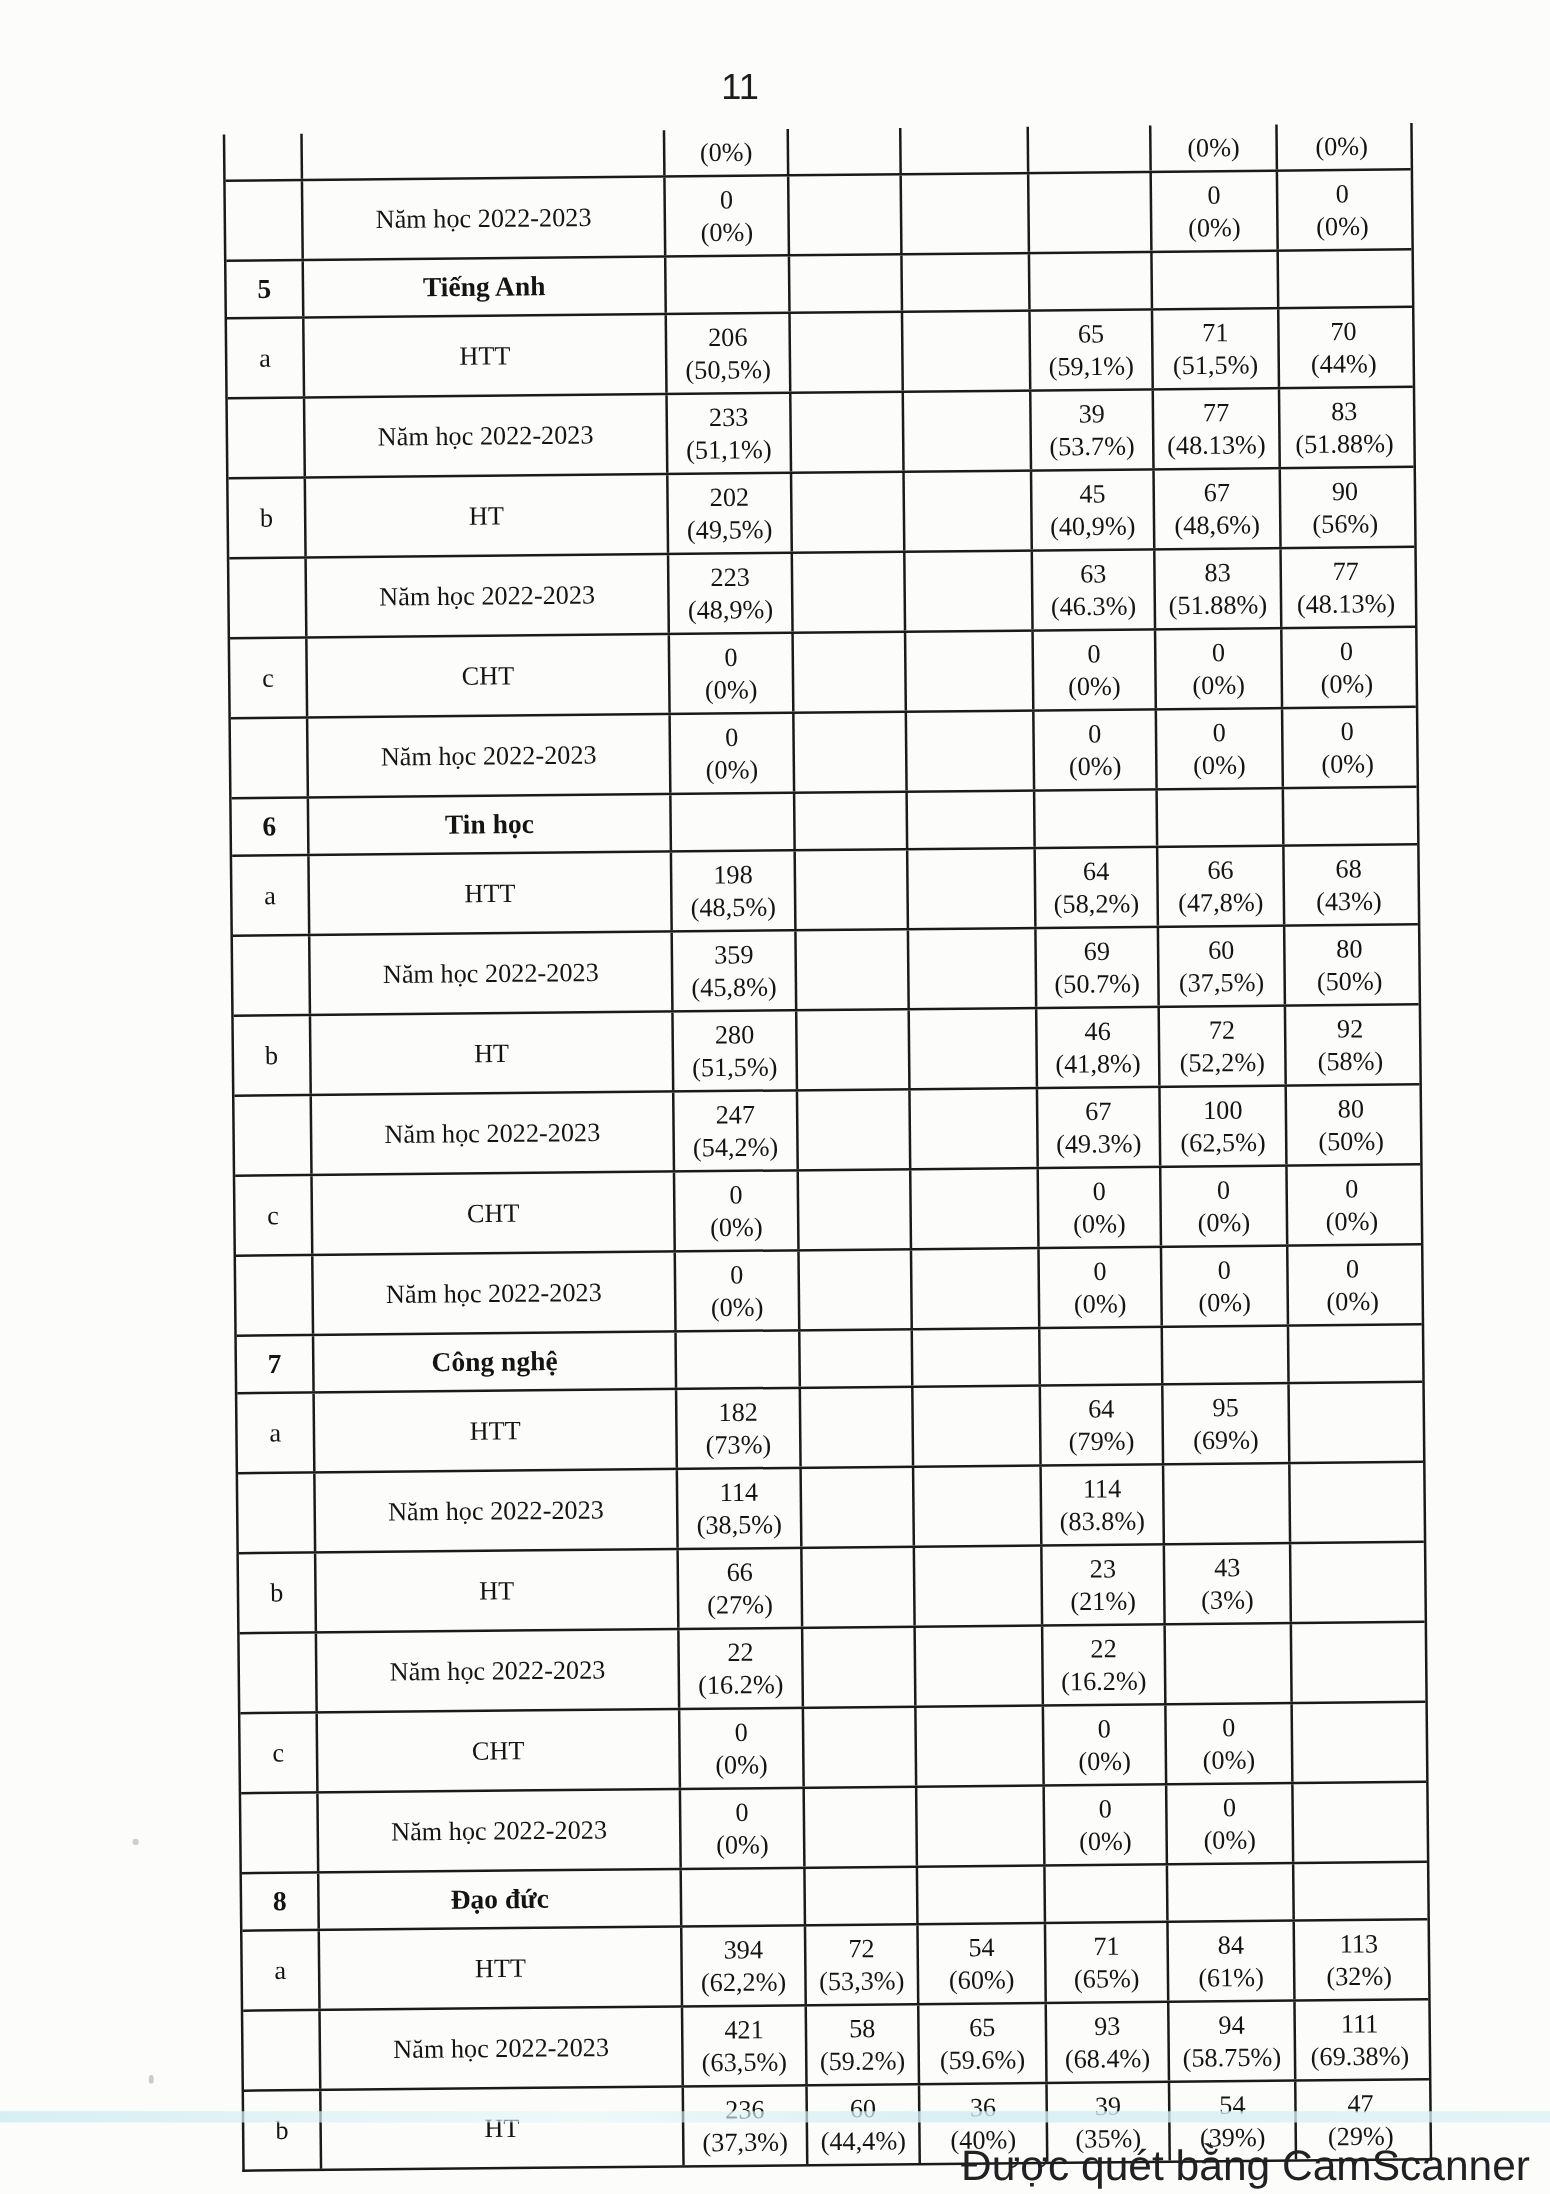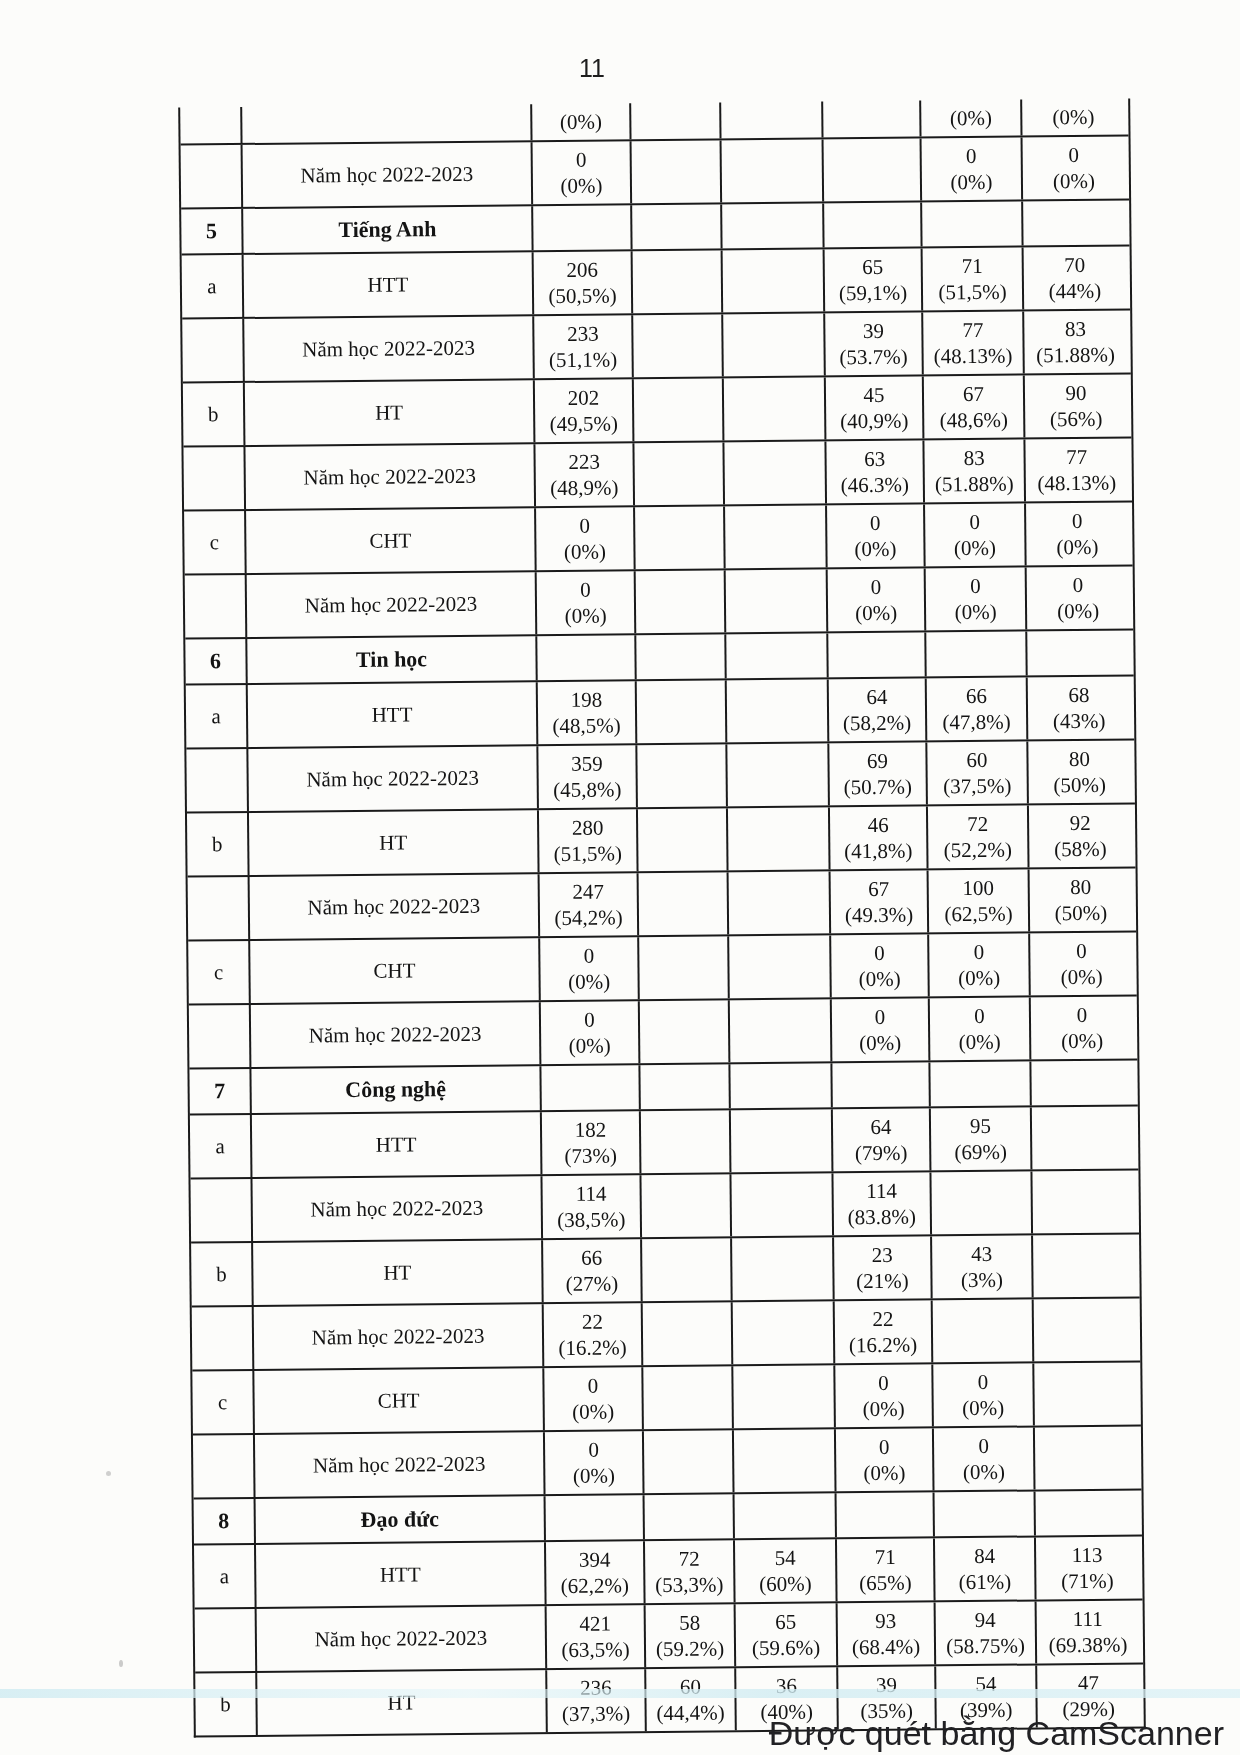--- a/index.html
+++ b/index.html
@@ -9,21 +9,21 @@
     overflow:hidden;
     position:relative;
     font-family:"Liberation Serif", serif;
     color:#141414;
   }
   .page{position:absolute;inset:0;}
   .page-number{
     position:absolute;top:54px;left:0;width:1184px;
     text-align:center;
     font-family:"Liberation Sans", sans-serif;
-    font-size:25px;color:#1d1d1d;
+    font-size:29px;color:#1d1d1d;
   }
   .table-wrap{
     position:absolute;left:186px;top:103px;width:948px;
     border:2px solid #1a1a1a;border-top:none;
     transform:rotate(-0.55deg);
     transform-origin:50% 50%;
     box-sizing:content-box;
   }
   .trow{
     display:grid;
@@ -611,21 +611,21 @@
         <div class="cell">
           <span class="line">71</span>
           <span class="line">(65%)</span>
         </div>
         <div class="cell">
           <span class="line">84</span>
           <span class="line">(61%)</span>
         </div>
         <div class="cell">
           <span class="line">113</span>
-          <span class="line">(71%)</span>
+          <span class="line">(32%)</span>
         </div>
       </div>
       <div class="trow data">
         <div class="cell"></div>
         <div class="cell">
           <span class="line">Năm học 2022-2023</span>
         </div>
         <div class="cell">
           <span class="line">421</span>
           <span class="line">(63,5%)</span>

